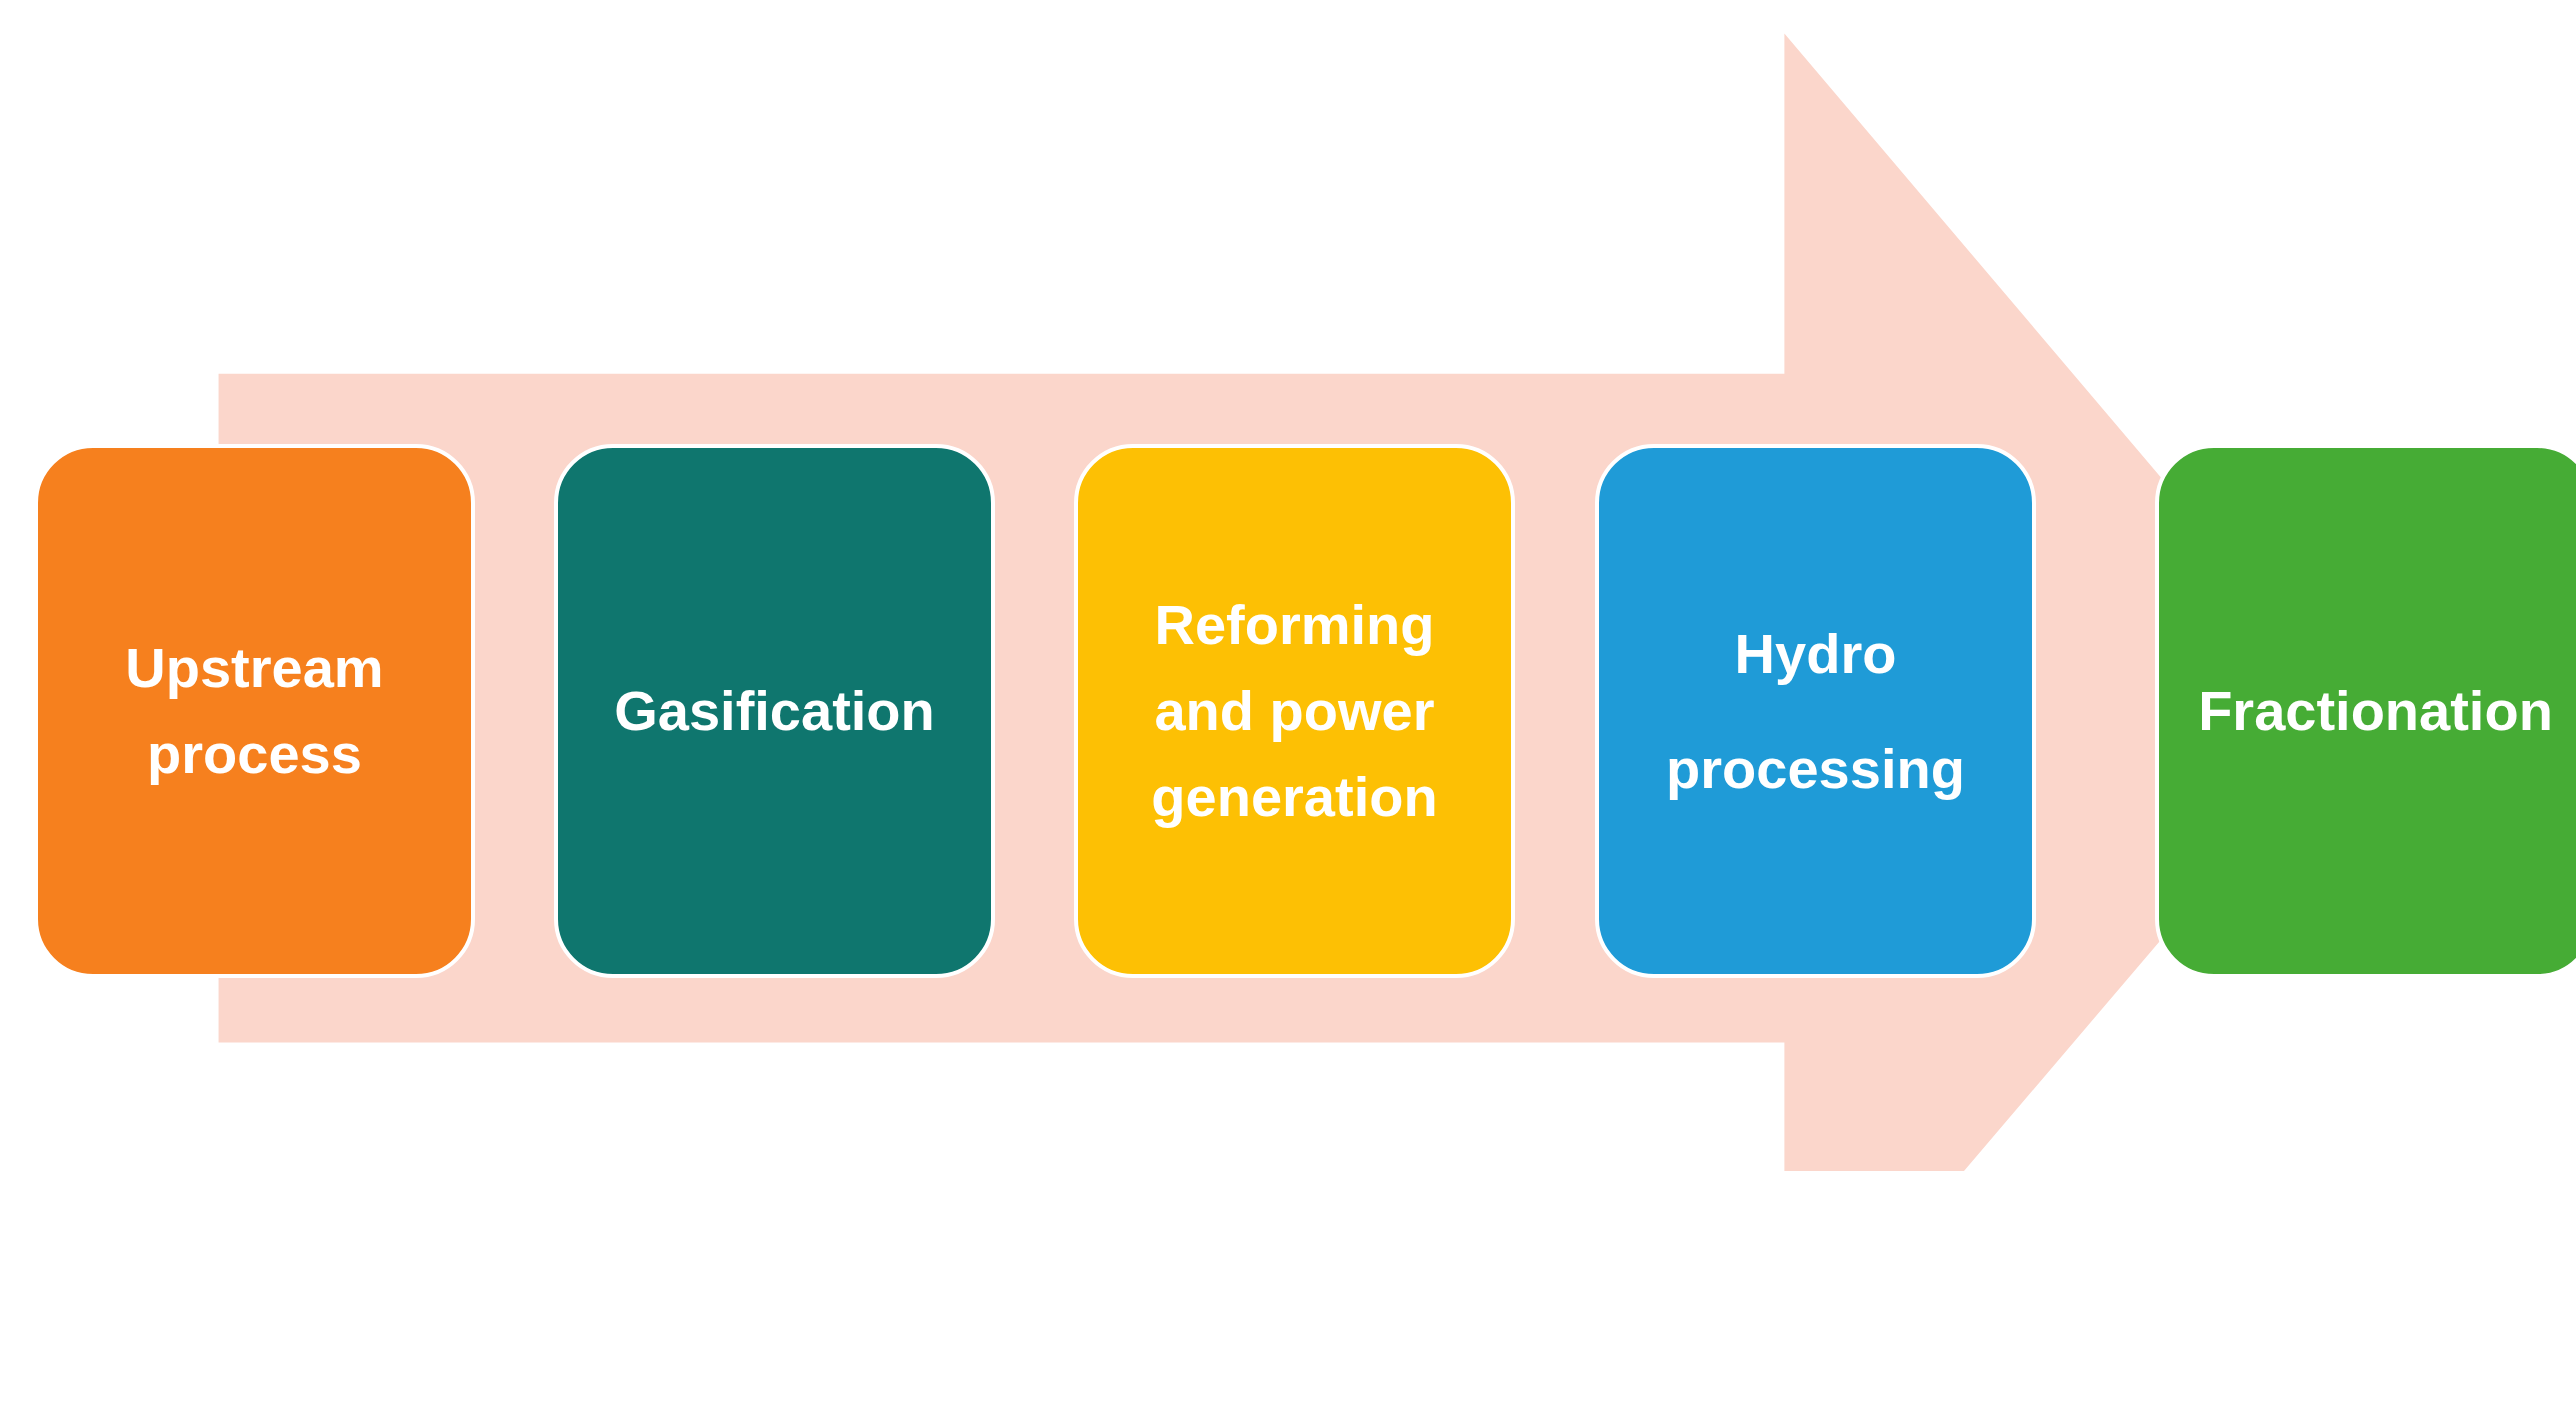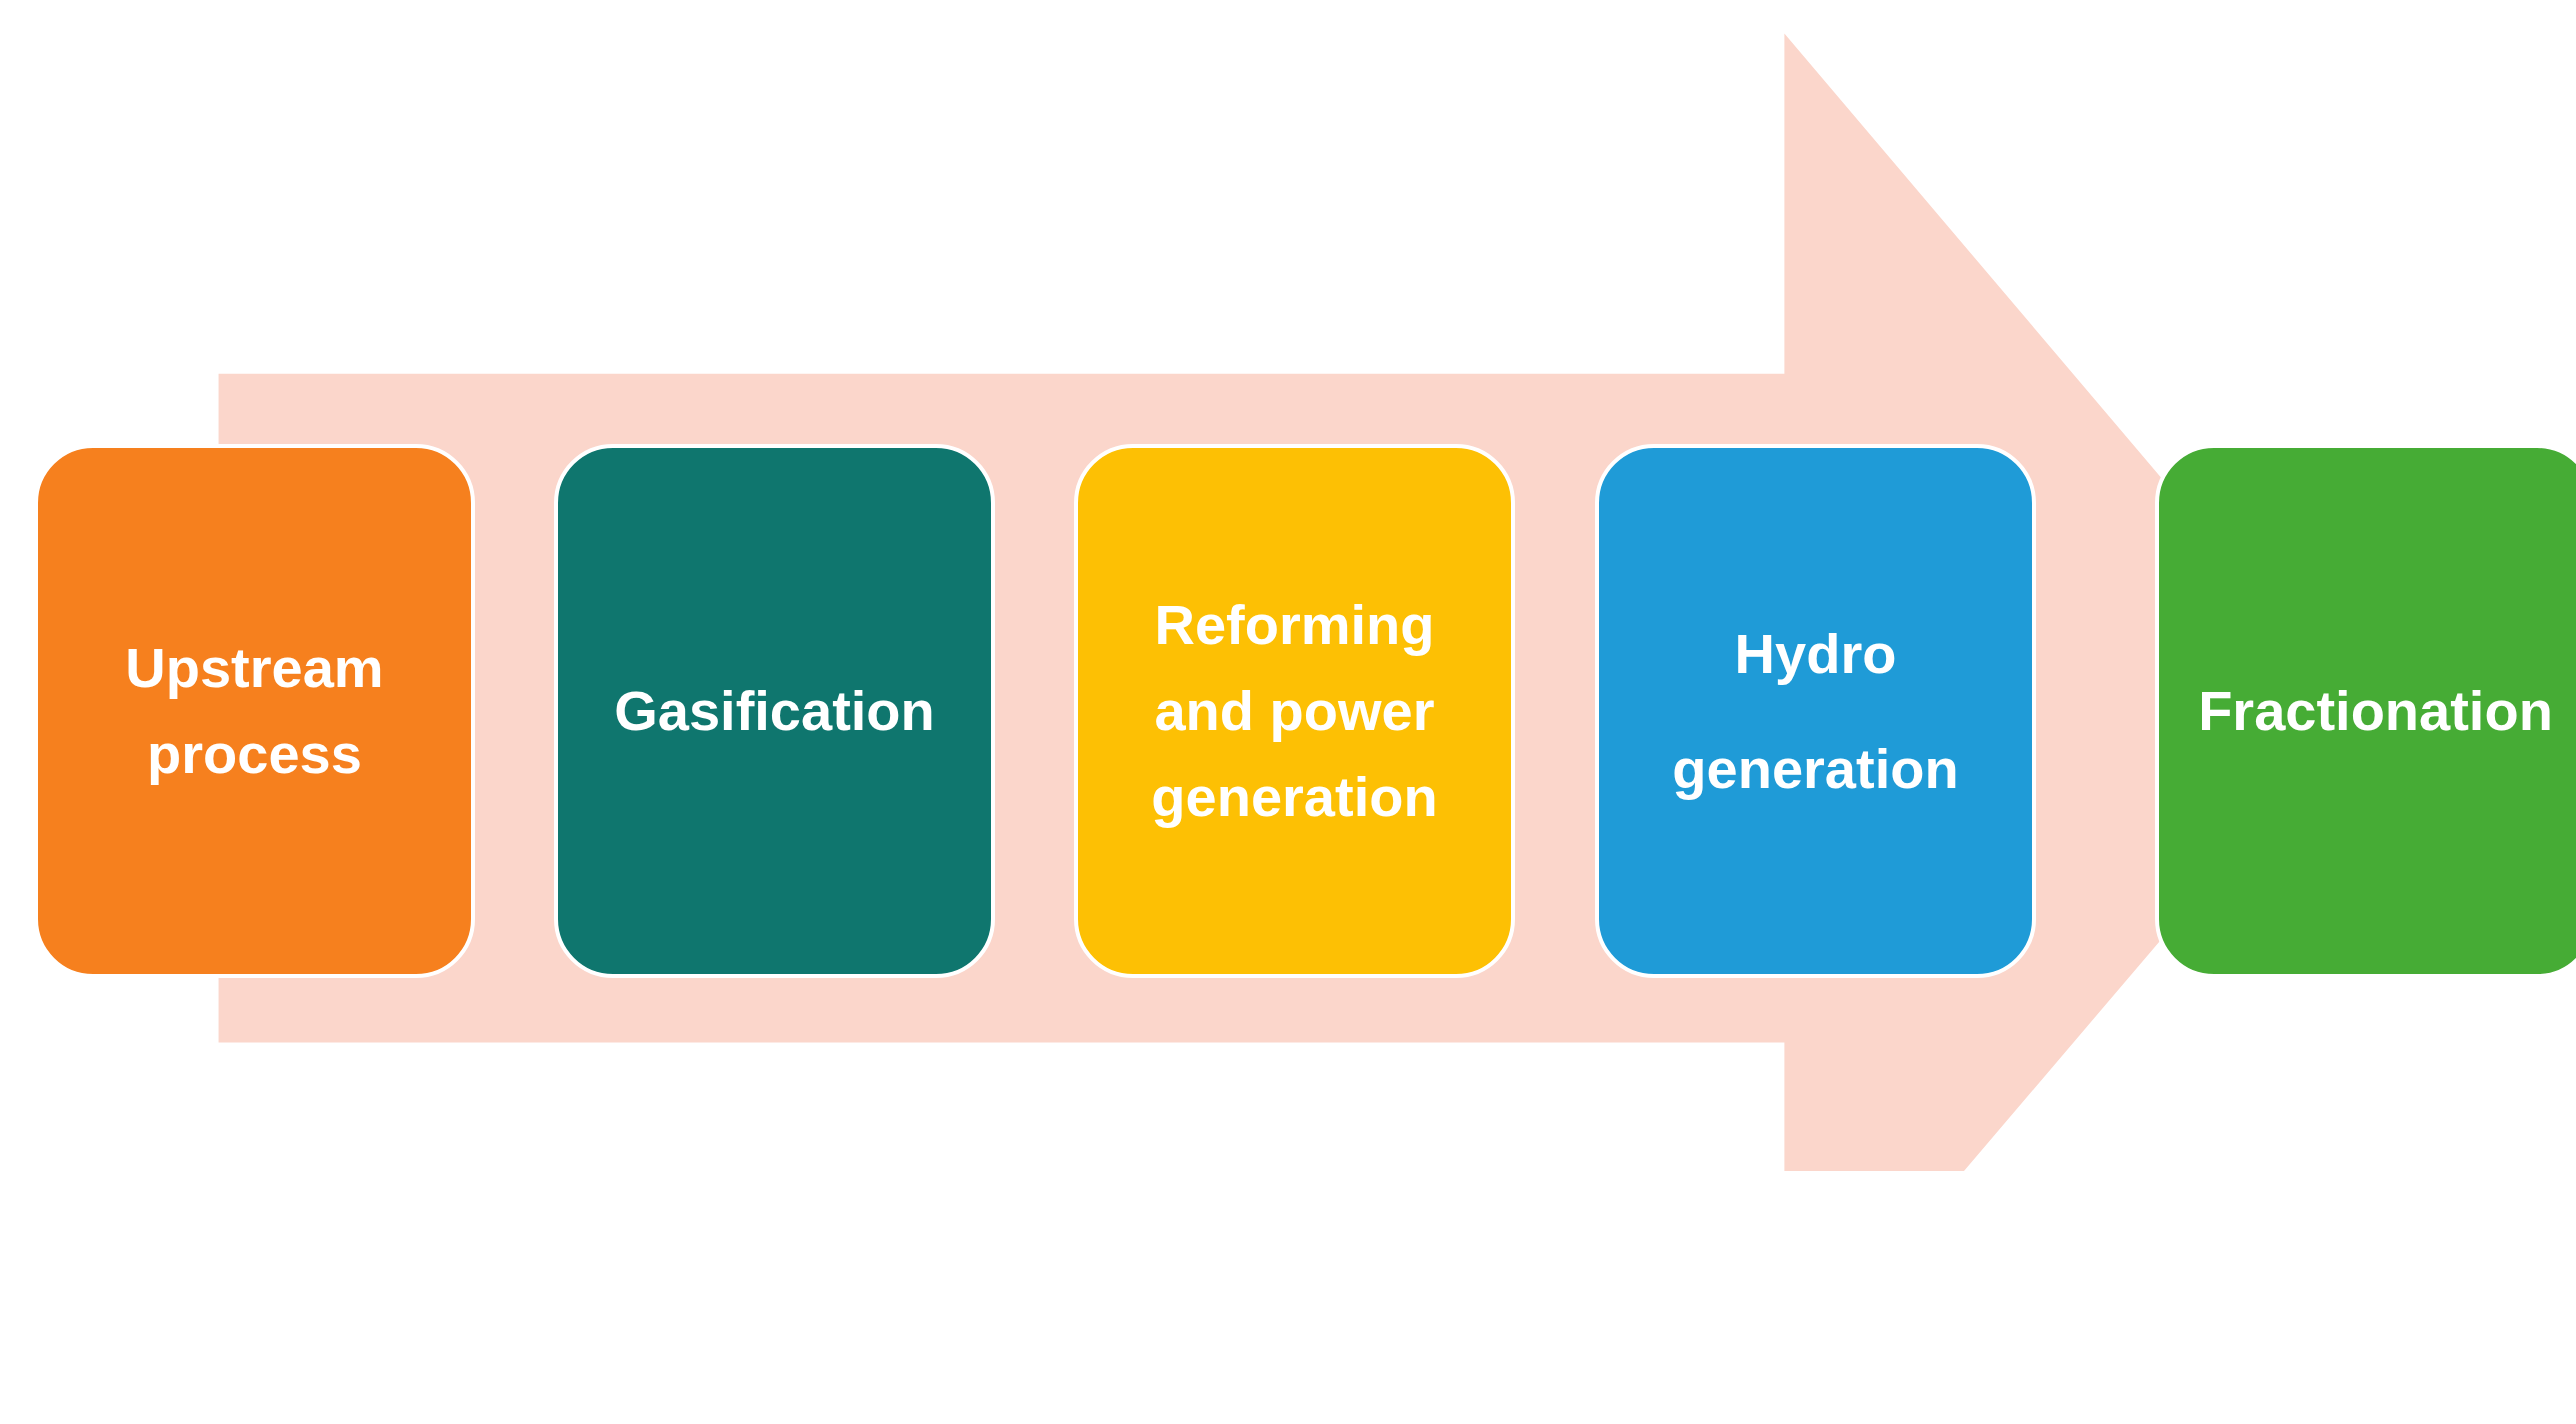--- a/index.html
+++ b/index.html
@@ -71,21 +71,21 @@
   </div>
 
   <div class="stage-box pos-3" style="background-color: rgb(253, 192, 4);">
     <span class="stage-label">Reforming
 and power
 generation</span>
   </div>
 
   <div class="stage-box pos-4" style="background-color: rgb(31, 155, 215);">
     <span class="stage-label">Hydro
-generation</span>
+processing</span>
   </div>
 
   <div class="stage-box pos-5" style="background-color: rgb(70, 172, 53);">
     <span class="stage-label">Fractionation</span>
   </div>
 
 </div>
 
 
 </body></html>

